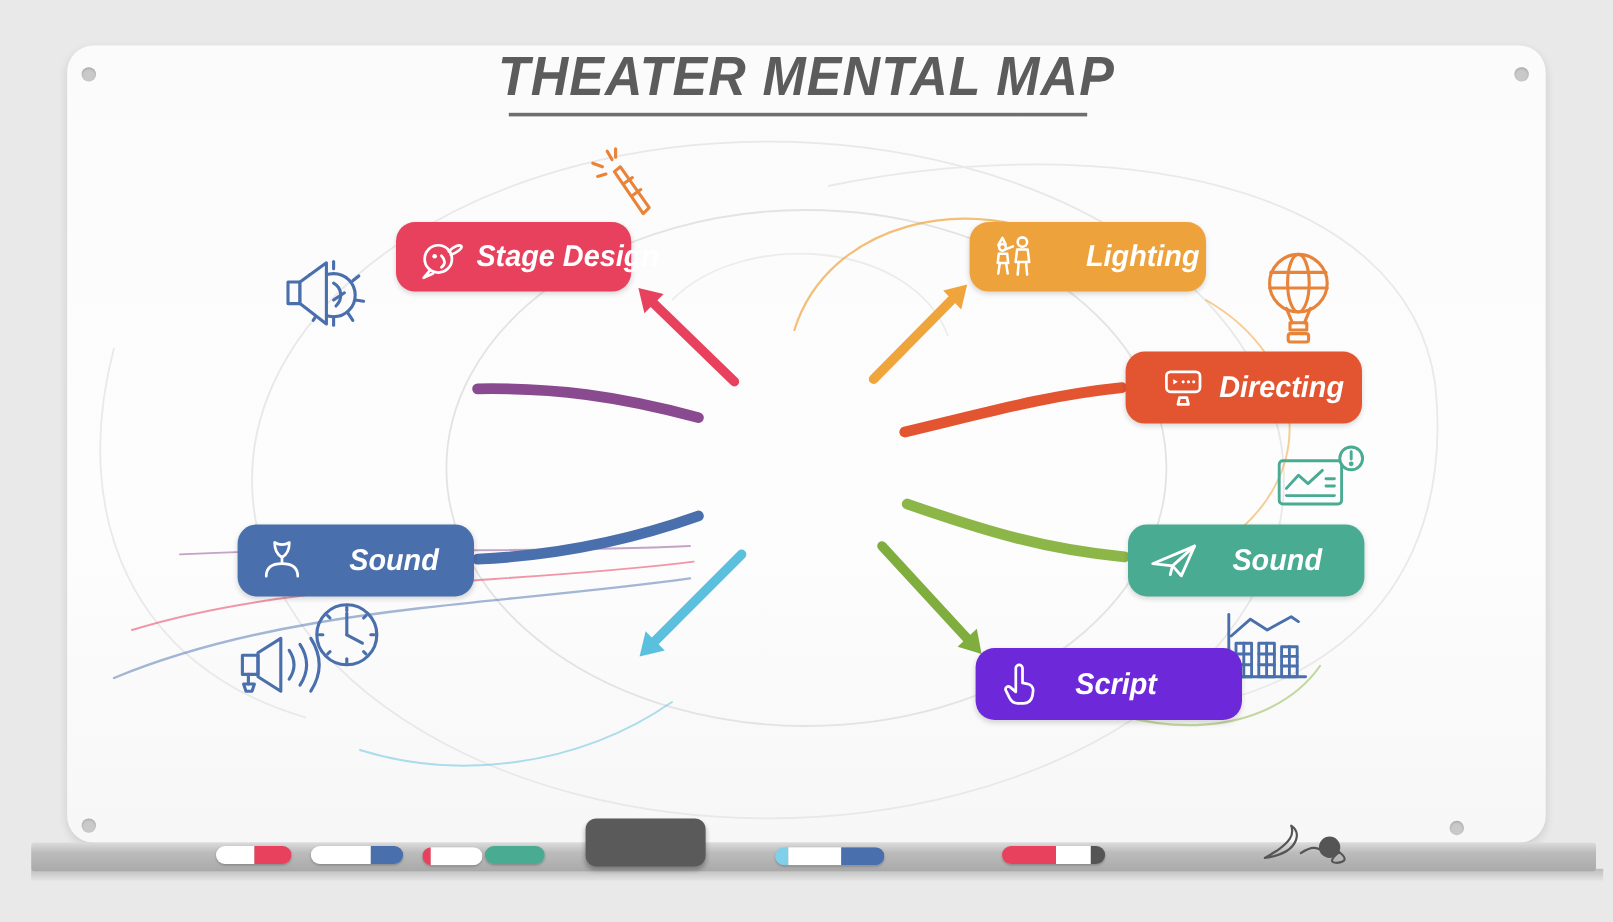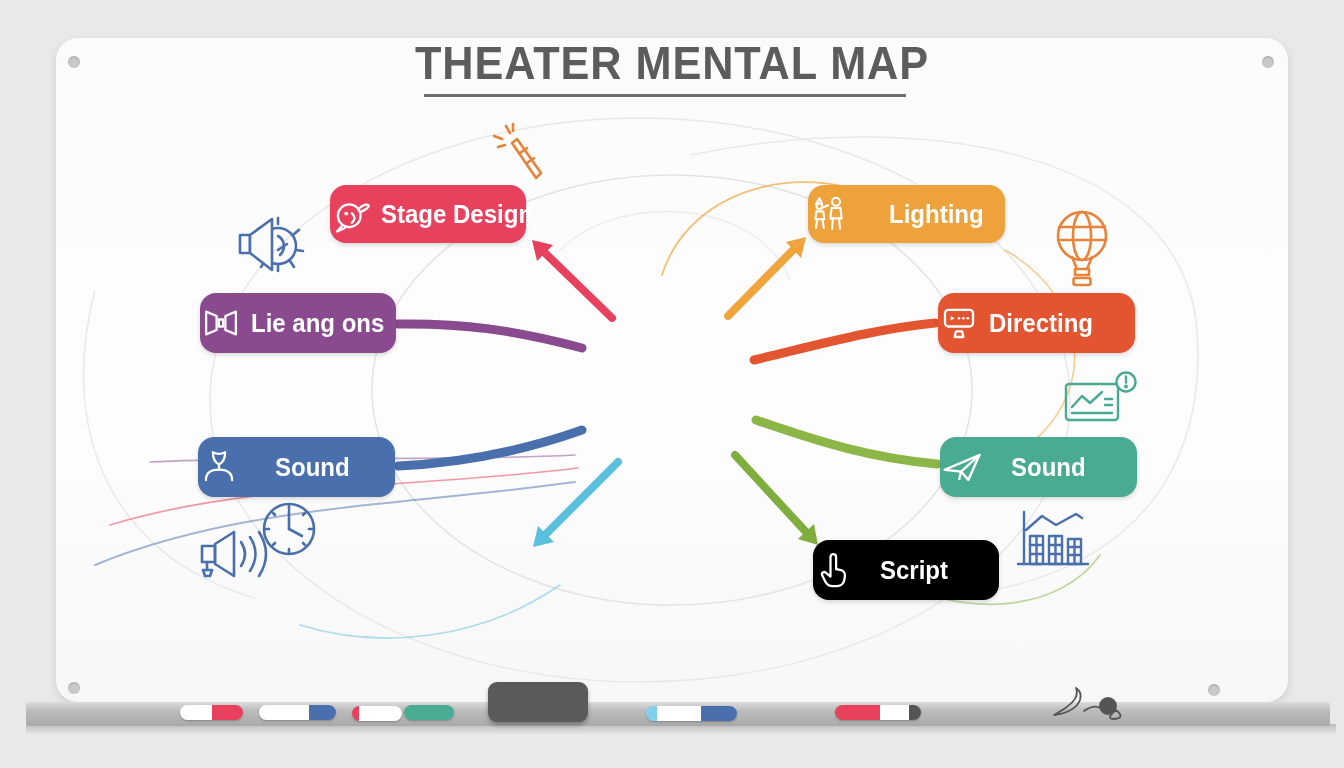--- a/index.html
+++ b/index.html
@@ -1,17 +1,17 @@
 <!DOCTYPE html>
 <html><head>
 <meta charset="utf-8">
 <style>
   html,body{margin:0;padding:0;}
   body{font-family:"Liberation Sans", sans-serif; background:#e9e9ea;}
-  #canvas{position:relative;width:1344px;height:768px;overflow:hidden;background:#e9e9ea;}
+  #canvas{position:relative;width:1344px;height:768px;overflow:hidden;background:#e9e9ea;font-style:italic;}
 
   
   .board{position:absolute;left:56px;top:38px;width:1232px;height:664px;
     background:linear-gradient(180deg,#fbfbfb 0%,#fdfdfd 60%,#f7f7f7 100%);
     border-radius:22px;box-shadow:0 3px 8px rgba(0,0,0,.12);}
   .screw{position:absolute;width:12px;height:12px;border-radius:50%;background:#c9c9c9;box-shadow:inset 0 1px 2px rgba(0,0,0,.18);}
 
   
   .title{position:absolute;left:0;top:36px;width:100%;text-align:center;
     font-size:46px;font-weight:800;color:#5c5c5c;letter-spacing:1px;
@@ -26,21 +26,21 @@
     background:conic-gradient(from 0deg,
       #e35430 0deg 50deg, #efa33d 50deg 95deg, #8cb647 95deg 180deg,
       #5bc0dd 180deg 228deg, #4a6fad 228deg 272deg, #8e4a8e 272deg 318deg,
       #e8415e 318deg 360deg);
     box-shadow:0 2px 5px rgba(0,0,0,.12);}
   .center-inner{position:absolute;left:13px;top:13px;right:13px;bottom:13px;border-radius:50%;background:#fff;
     display:flex;align-items:center;justify-content:center;}
   .center-label{font-size:37px;font-weight:800;color:#555;letter-spacing:.5px;transform:scaleX(.92);}
 
   
-  .node{position:absolute;display:flex;align-items:center;gap:9px;padding-left:0;box-sizing:border-box;
+  .node{position:absolute;display:flex;align-items:center;gap:9px;padding-left:16px;box-sizing:border-box;
     border-radius:16px;z-index:4;box-shadow:0 2px 4px rgba(0,0,0,.15);}
   .node-icon{flex:0 0 auto;display:flex;}
   .node-label{color:#fff;font-size:25px;font-weight:700;transform:scaleX(.96);transform-origin:left center;white-space:nowrap;}
 
   .deco{position:absolute;z-index:3;}
   .tray{position:absolute;left:26px;top:702px;width:1304px;height:24px;z-index:7;
     background:linear-gradient(180deg,#dcdcdc 0%,#bcbcbc 35%,#a9a9a9 100%);border-radius:3px;}
   .tray-shadow{position:absolute;left:26px;top:724px;width:1310px;height:10px;z-index:6;
     background:linear-gradient(180deg,#9e9e9e,#e0e0e0);opacity:.6;}
   .marker{position:absolute;height:15px;display:flex;overflow:hidden;border-radius:8px;z-index:8;box-shadow:0 1px 2px rgba(0,0,0,.25);}
@@ -106,30 +106,20 @@
         <circle cx="22" cy="26" r="13"></circle>
         <circle cx="18.5" cy="23.5" r="2.2" fill="#fff" stroke="none"></circle>
         <path d="M32 19 C36 14 42 12 44 14 C45 16 40 20 34 22"></path>
         <path d="M25 23 C29 27 29 31 25 34"></path>
         <path d="M14 37 L8 44 L17 40"></path>
       </svg>
     </span>
     <span class="node-label">Stage Design</span>
   </div>
 
-  <div class="node" style="left: 200px; top: 293px; width: 196px; height: 60px; background-color: rgb(138, 74, 143);">
-    <span class="node-icon">
-      <svg width="42" height="42" viewBox="0 0 48 48" fill="none" stroke="#fff" stroke-width="2.6" stroke-linecap="round" stroke-linejoin="round">
-        <path d="M7 11 L19 16 L19 32 L7 37 Z"></path>
-        <path d="M41 11 L29 16 L29 32 L41 37 Z"></path>
-        <rect x="21.5" y="20" width="5" height="8"></rect>
-      </svg>
-    </span>
-    <span class="node-label">Lie ang ons</span>
-  </div>
 
   <div class="node" style="left: 198px; top: 437px; width: 197px; height: 60px; background-color: rgb(74, 111, 173);">
     <span class="node-icon">
       <svg width="42" height="42" viewBox="0 0 48 48" fill="none" stroke="#fff" stroke-width="2.6" stroke-linecap="round" stroke-linejoin="round">
         <path d="M17 7 C17 15 20 19 24 21 C28 19 31 15 31 7 C26.5 9.5 21.5 9.5 17 7 Z"></path>
         <path d="M24 21 L24 27"></path>
         <path d="M9 39 C9 30 16 27 24 27 C32 27 39 30 39 39"></path>
       </svg>
     </span>
     <span class="node-label" style="margin-left:26px;">Sound</span>
@@ -145,21 +135,21 @@
         <path d="M9.5 21 L17.5 21 L18.5 30 L8.5 30 Z"></path>
         <path d="M10.5 30 L9 40 M16.5 30 L18 40"></path>
         <circle cx="32" cy="10" r="4.5"></circle>
         <path d="M27 17 L37 17 L38.5 29 L25.5 29 Z"></path>
         <path d="M28.5 29 L27.5 41 M35.5 29 L36.5 41"></path>
       </svg>
     </span>
     <span class="node-label" style="margin-left:14px;">Lighting</span>
   </div>
 
-  <div class="node" style="left: 938px; top: 293px; width: 197px; height: 60px; background-color: rgb(227, 84, 48);">
+  <div class="node" style="left: 938px; top: 293px; width: 197px; height: 60px; background-color: rgb(227, 84, 48); justify-content: center;">
     <span class="node-icon">
       <svg width="42" height="42" viewBox="0 0 48 48" fill="none" stroke="#fff" stroke-width="2.6" stroke-linecap="round" stroke-linejoin="round">
         <rect x="8" y="9" width="32" height="19" rx="4"></rect>
         <path d="M14.5 16 L19 18.5 L14.5 21 Z" fill="#fff" stroke="none"></path>
         <circle cx="24" cy="18.5" r="1.5" fill="#fff" stroke="none"></circle>
         <circle cx="29" cy="18.5" r="1.5" fill="#fff" stroke="none"></circle>
         <circle cx="34" cy="18.5" r="1.5" fill="#fff" stroke="none"></circle>
         <path d="M19 40 L29 40 L27.5 33.5 L20.5 33.5 Z"></path>
       </svg>
     </span>
@@ -170,21 +160,21 @@
     <span class="node-icon">
       <svg width="44" height="44" viewBox="0 0 48 48" fill="none" stroke="#fff" stroke-width="2.6" stroke-linecap="round" stroke-linejoin="round">
         <path d="M5 27 L43 11 L31 38 L23 29 Z"></path>
         <path d="M43 11 L23 29"></path>
         <path d="M23 29 L21 37"></path>
       </svg>
     </span>
     <span class="node-label" style="margin-left:18px;">Sound</span>
   </div>
 
-  <div class="node" style="left: 813px; top: 540px; width: 186px; height: 60px; background-color: #000000;">
+  <div class="node" style="left: 813px; top: 540px; width: 222px; height: 60px; background-color: #6d28d9;">
     <span class="node-icon">
       <svg width="42" height="42" viewBox="0 0 48 48" fill="none" stroke="#fff" stroke-width="2.6" stroke-linecap="round" stroke-linejoin="round">
         <path d="M20 9 a3.2 3.2 0 0 1 6.4 0 L26.4 23 L31 23.8 A6.5 6.5 0 0 1 36.5 30.5 L35.8 35.5 A8.5 8.5 0 0 1 27.4 42.5 L22.5 42.5 A9.5 9.5 0 0 1 14 37.2 L10.5 30 C9.3 27.4 12.4 25.2 14.6 27 L20 31.5 Z"></path>
       </svg>
     </span>
     <span class="node-label" style="margin-left:16px;">Script</span>
   </div>
 
   <svg class="deco" style="left:486px;top:120px;" width="72" height="74" viewBox="0 0 72 74">
     <g fill="none" stroke="#e8833a" stroke-width="2.6" stroke-linecap="round" stroke-linejoin="round">

